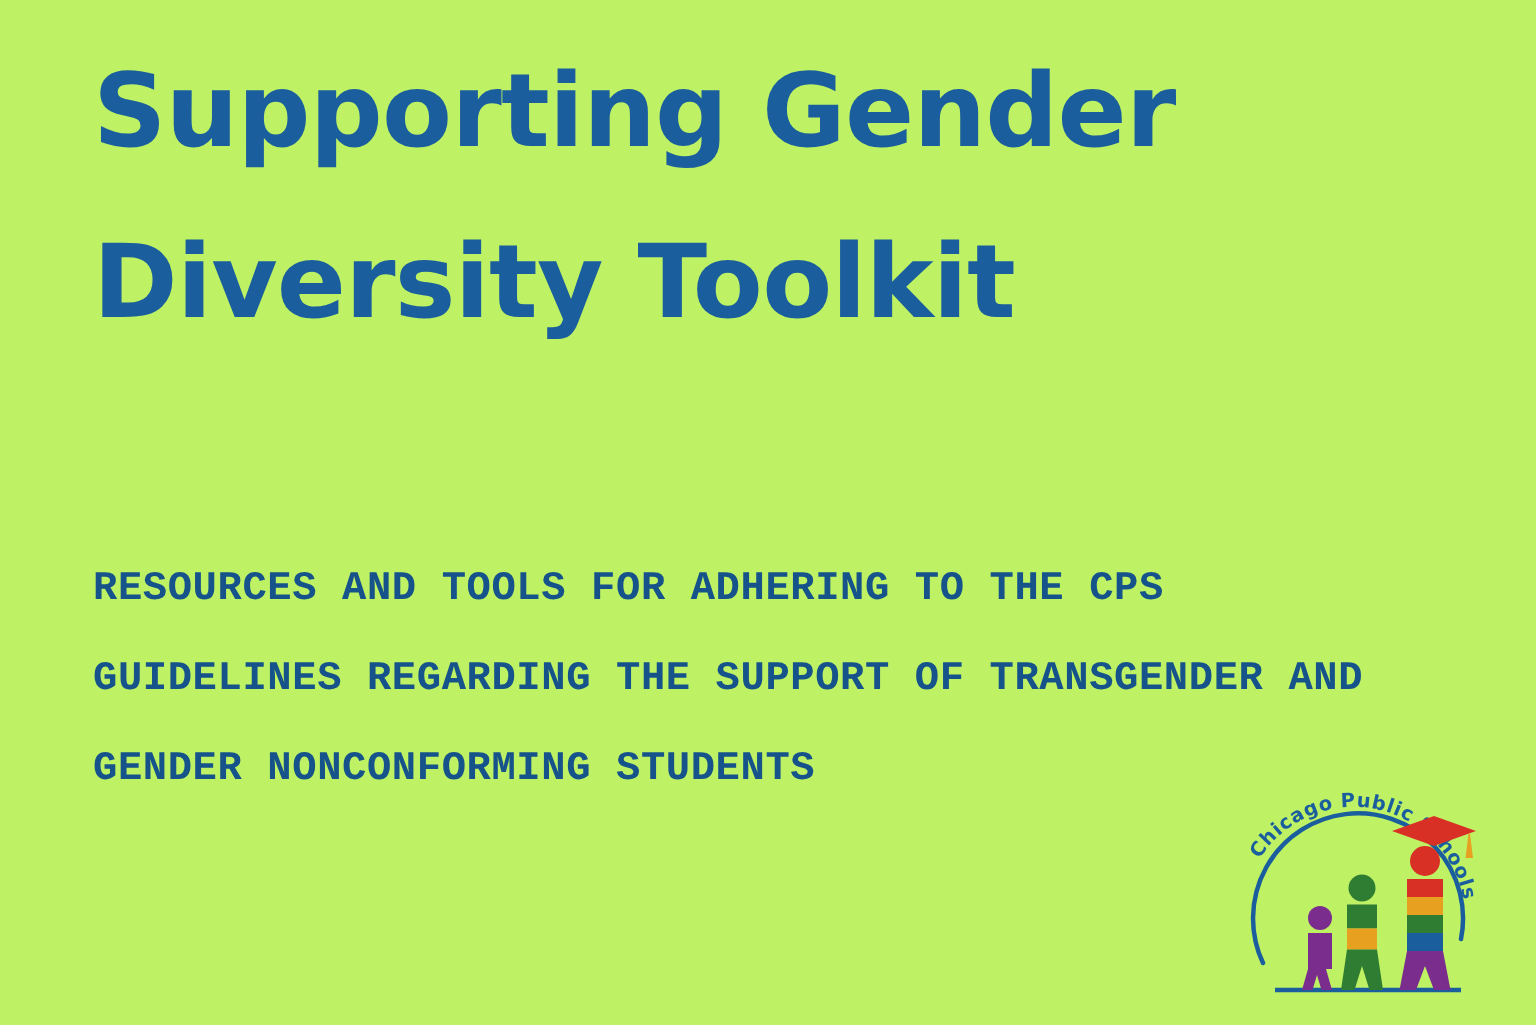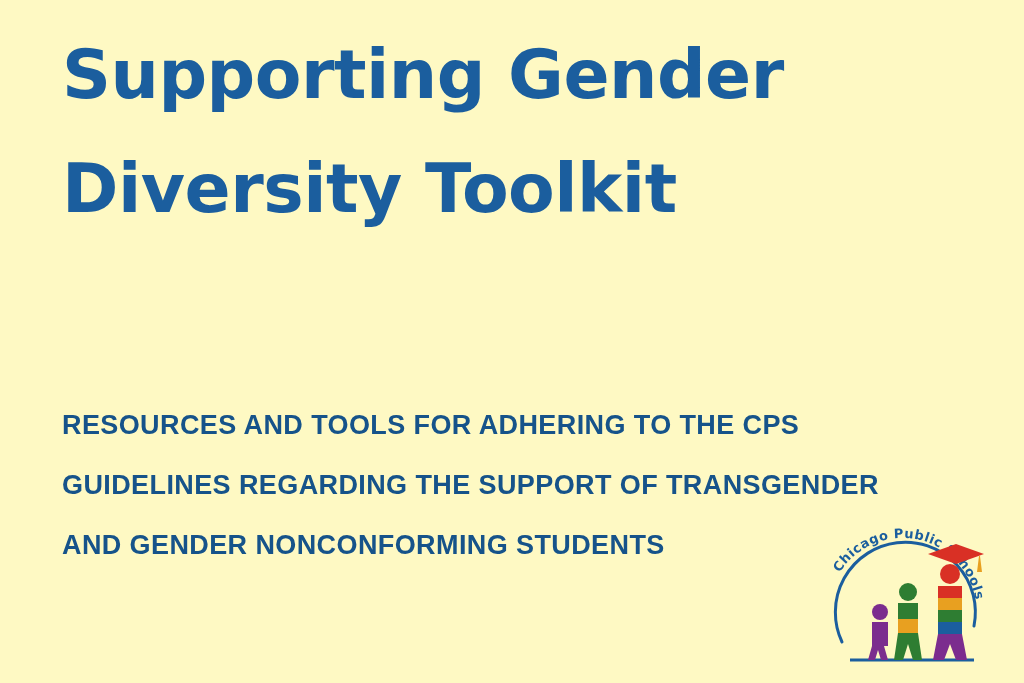--- a/index.html
+++ b/index.html
@@ -10,42 +10,42 @@
     width: 1024px;
     height: 683px;
     background: #ffffff;
     font-family: "Liberation Sans", sans-serif;
     overflow: hidden;
   }
   .slide {
     position: relative;
     width: 1024px;
     height: 683px;
-    background: #fef9c3;
+    background: #bef264;
   }
   .title {
     position: absolute;
     left: 62px;
     top: 18px;
     width: 820px;
     color: #1b5e9e;
     font-family: "DejaVu Sans", sans-serif;
     font-size: 68px;
     font-weight: bold;
     line-height: 1.68;
     letter-spacing: -0.5px;
     white-space: pre-line;
   }
   .subtitle {
     position: absolute;
     left: 62px;
-    top: 396px;
+    top: 364px;
     width: 850px;
     color: #16538a;
-    font-family: Liberation Sans, sans-serif;
+    font-family: Liberation Mono, monospace;
     font-size: 27px;
     font-weight: bold;
     letter-spacing: 0.4px;
     line-height: 2.22;
     text-transform: uppercase;
   }
   
   .logo {
     position: absolute;
     left: 824px;

